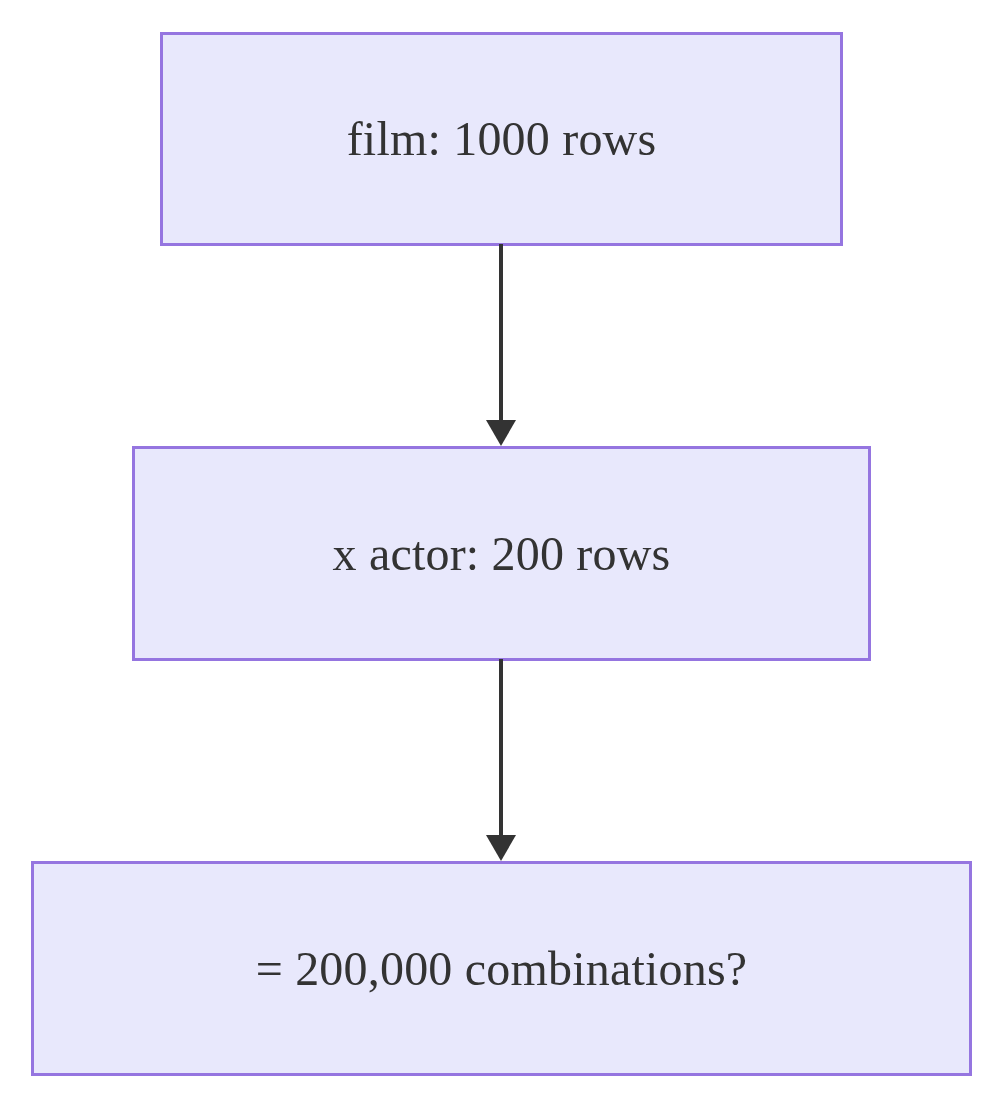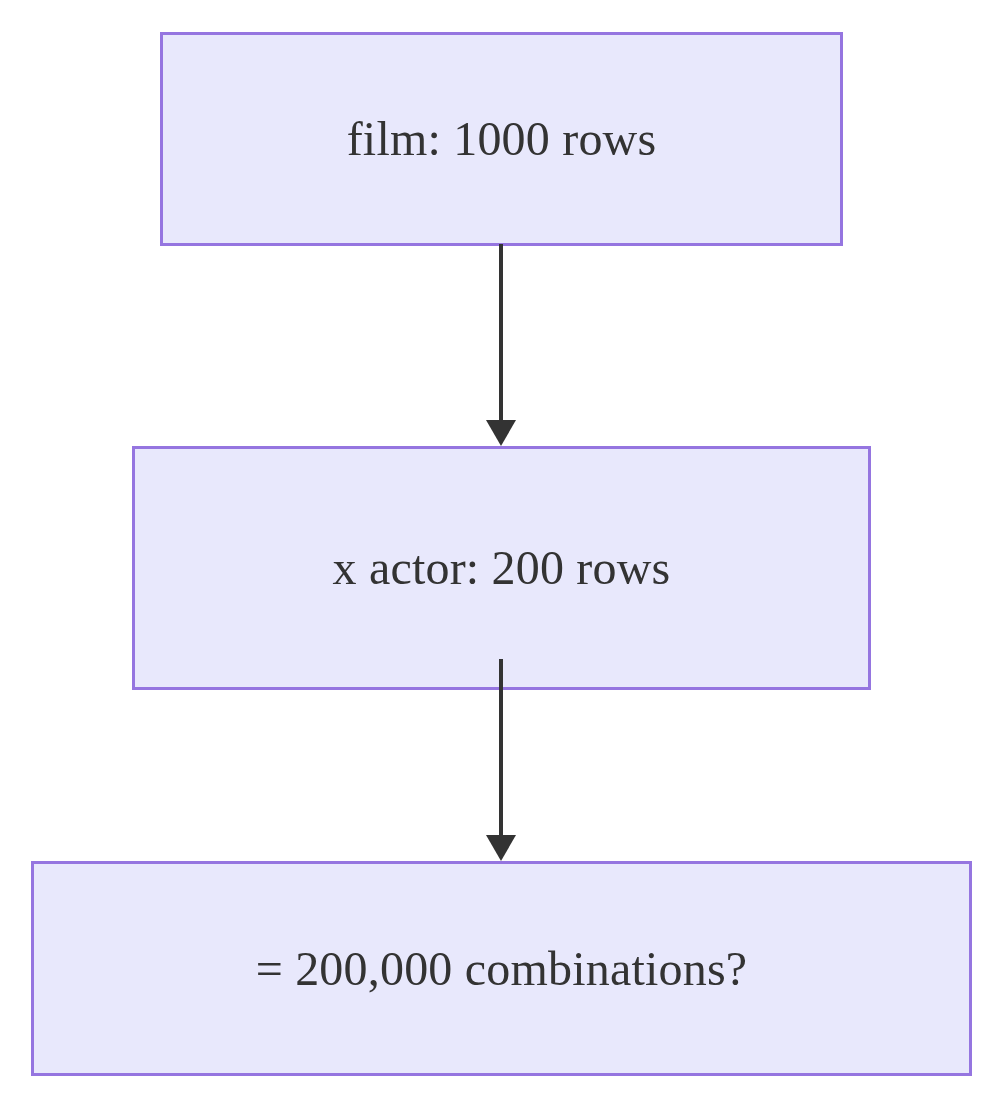--- a/index.html
+++ b/index.html
@@ -41,21 +41,21 @@
   #node-film {
     left: 160px;
     top: 32px;
     width: 683px;
     height: 214px;
   }
   #node-actor {
     left: 132px;
     top: 446px;
     width: 739px;
-    height: 244px;
+    height: 215px;
   }
   #node-combinations {
     left: 31px;
     top: 861px;
     width: 941px;
     height: 215px;
   }
   
   .flow-edge {
     position: absolute;

